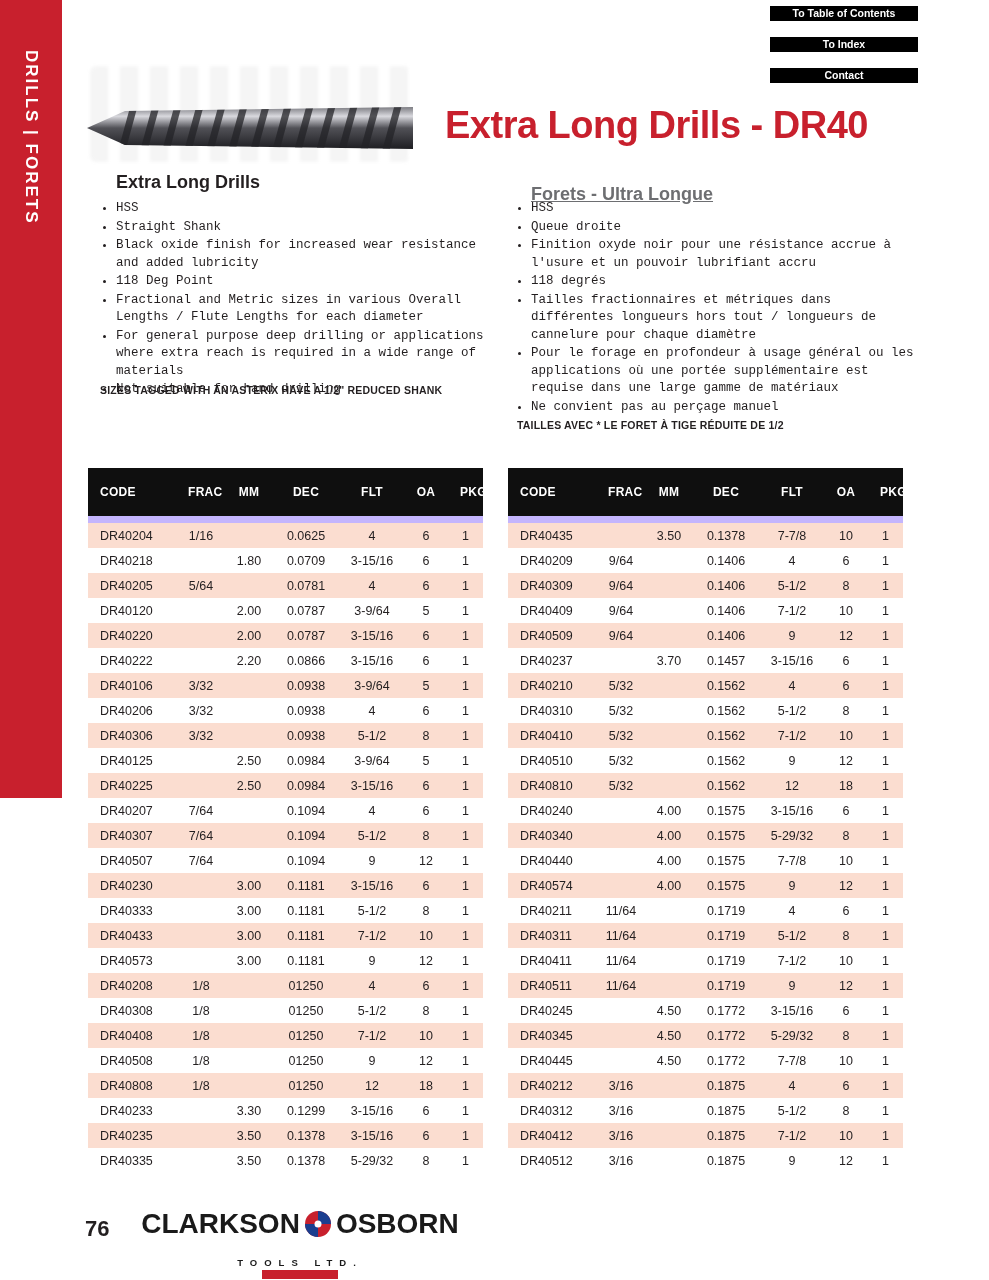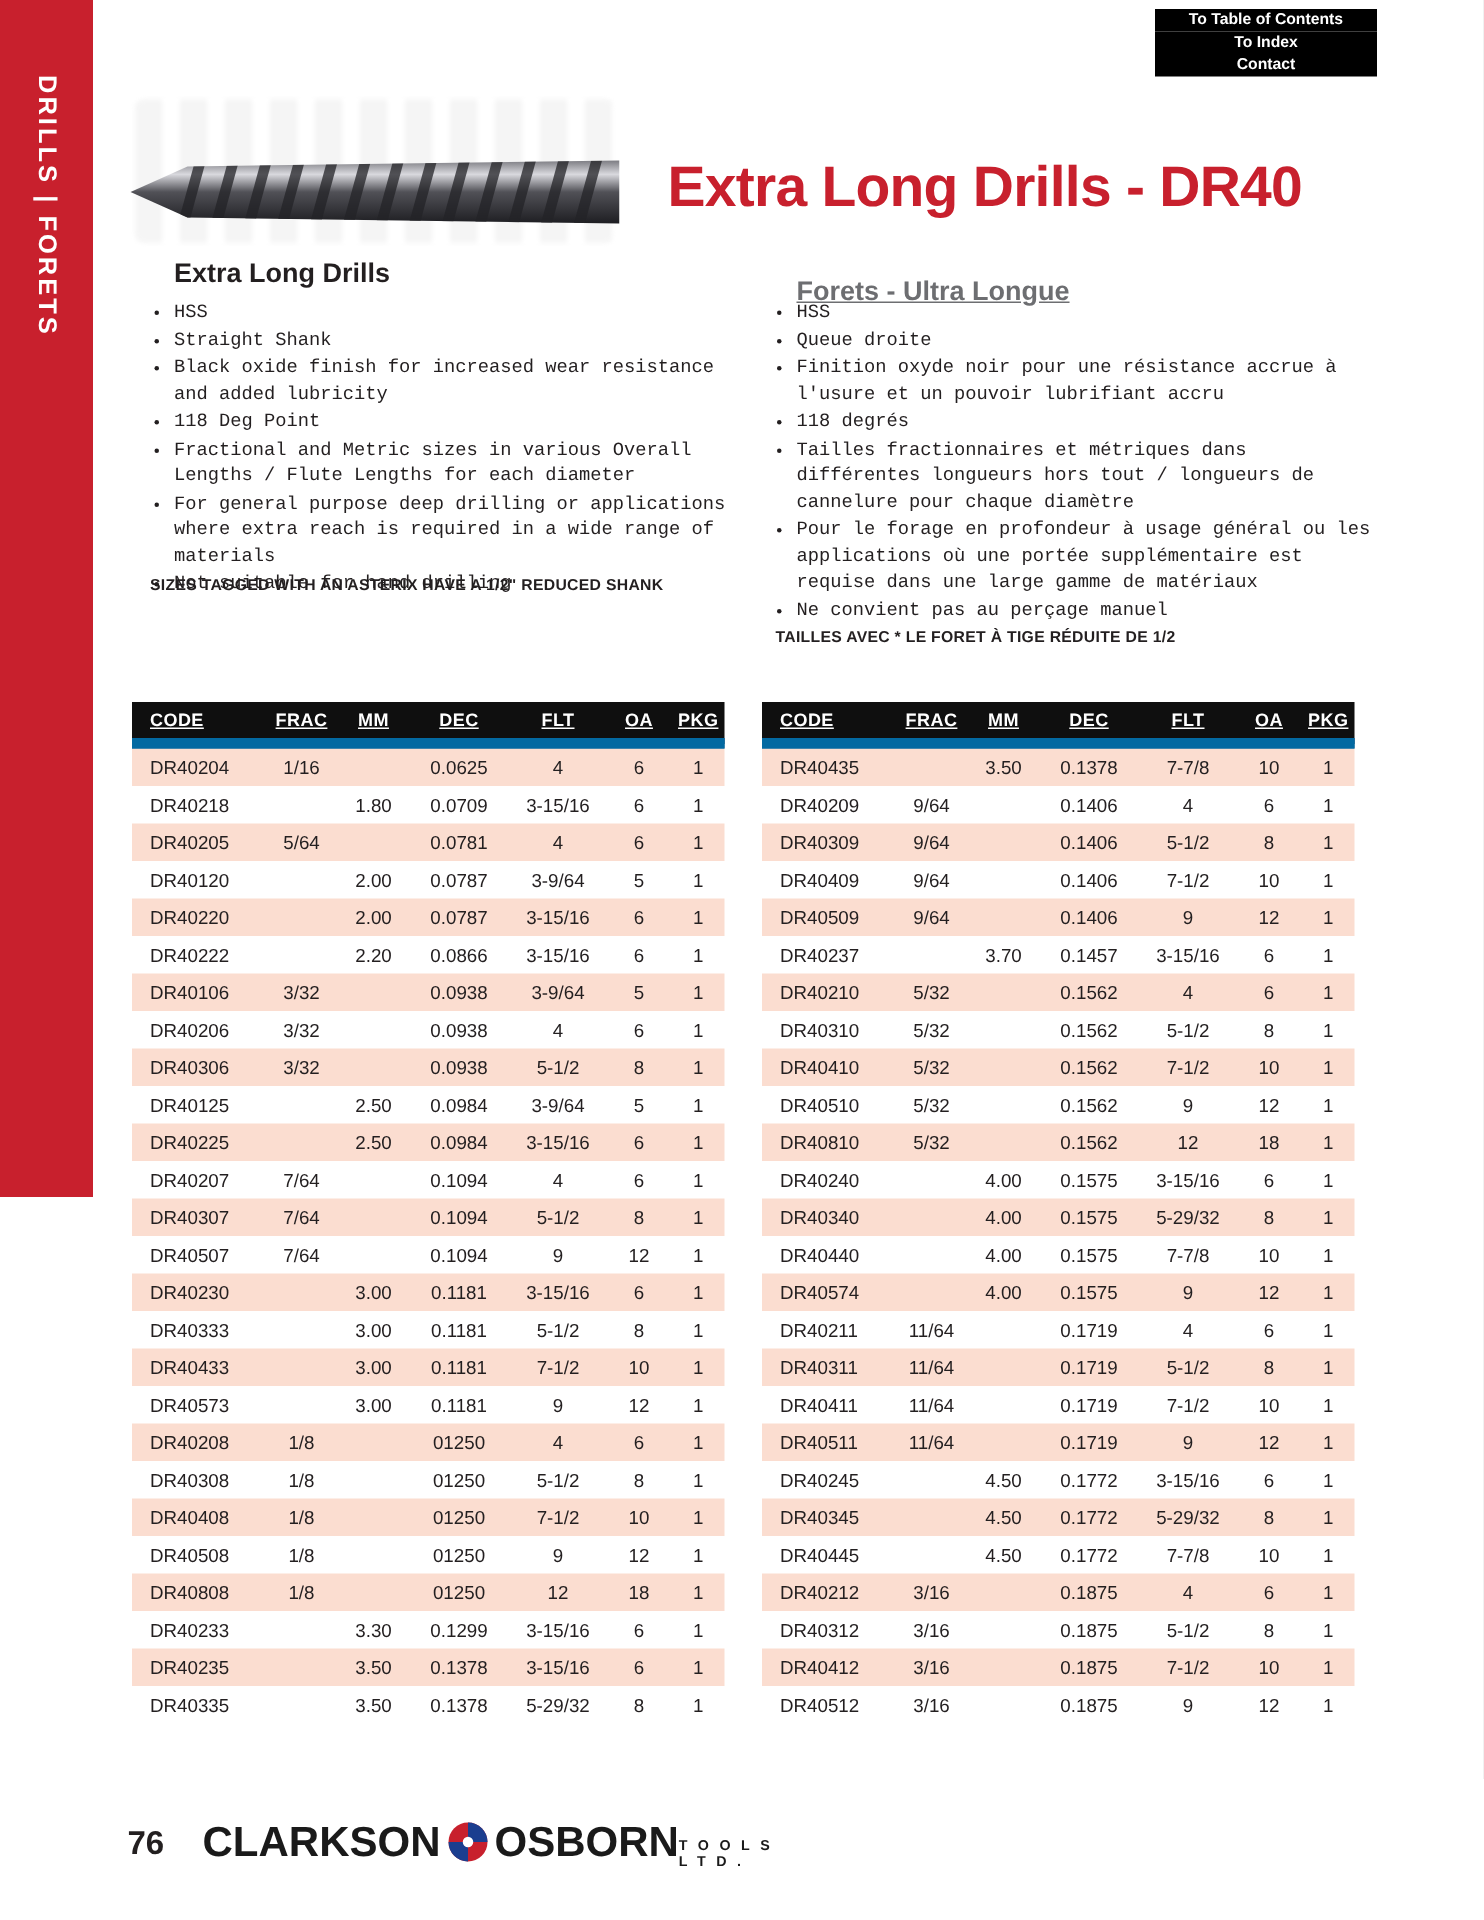--- a/index.html
+++ b/index.html
@@ -9,21 +9,21 @@
     font-family:"Liberation Sans", sans-serif; color:var(--text,#231f20);
   }
   
   .sidebar{position:absolute; left:0; top:0; width:62px; height:798px; background:var(--red,#c8202d);}
   .sidebar-label{
     position:absolute; top:50px; left:50%; transform:translateX(-50%);
     writing-mode:vertical-rl; text-orientation:mixed;
     color:#fff; font-weight:bold; font-size:17px; letter-spacing:2px; white-space:nowrap;
   }
   
-  .nav-buttons{position:absolute; top:6px; right:71px; width:148px; display:flex; flex-direction:column; gap:0;}
+  .nav-buttons{position:absolute; top:6px; right:71px; width:148px; display:flex; flex-direction:column; gap:16px;}
   .nav-btn{
     background:#000; color:#fff; font-size:10.5px; font-weight:bold;
     height:15px; line-height:15px; text-align:center; cursor:pointer;
   }
   
   .watermark{
     position:absolute; left:90px; top:66px; width:320px; height:96px;
     background:repeating-linear-gradient(90deg,#ececec 0 18px,#ffffff 18px 30px);
     opacity:.5; filter:blur(1.5px); border-radius:6px;
   }
@@ -47,31 +47,30 @@
   .note{position:absolute; font-size:10.5px; font-weight:bold; letter-spacing:.2px;}
   .note-en{left:100px; top:384px;}
   .note-fr{left:517px; top:419px;}
   
   .table-wrap{position:absolute; top:468px; width:395px;}
   .table-left{left:88px;}
   .table-right{left:508px;}
   table{border-collapse:collapse; table-layout:fixed; width:100%;}
   thead th{
     background:var(--header_black,#0f0f0f); color:#fff; font-size:12px; font-weight:bold;
-    height:24px; text-align:center; padding:0; letter-spacing:.3px;
-    border-bottom:7px solid #0369a1;
-    text-decoration:underline;
+    height:24px; text-align:center; padding:12px; letter-spacing:.3px;
+    border-bottom:7px solid #c4b5fd;
   }
   thead th.col-code{text-align:left; padding-left:12px;}
   tbody td{height:25px; font-size:12.5px; text-align:center; padding:0;}
   tbody td.col-code{text-align:left; padding-left:12px;}
   tbody tr:nth-child(odd){background:var(--pink,#fbddd0);}
   
   .page-number{position:absolute; left:85px; top:1216px; font-size:22px; font-weight:bold;}
-  .brand{position:absolute; left:135px; top:1208px; width:330px; display:flex; flex-direction:row; align-items:center;}
+  .brand{position:absolute; left:135px; top:1208px; width:330px; display:flex; flex-direction:column; align-items:center;}
   .brand-row{display:flex; align-items:center; gap:4px;}
   .brand-word{font-size:28px; font-weight:800; color:#1a1a1a; letter-spacing:0;}
   .brand-sub{font-size:9.5px; font-weight:bold; letter-spacing:7px; margin-top:17px; color:#1a1a1a;}
   .brand-bar{width:76px; height:9px; background:var(--red,#c8202d); margin-top:2px;}
 </style>
 </head>
 <body>
 
 <div class="page">
 

